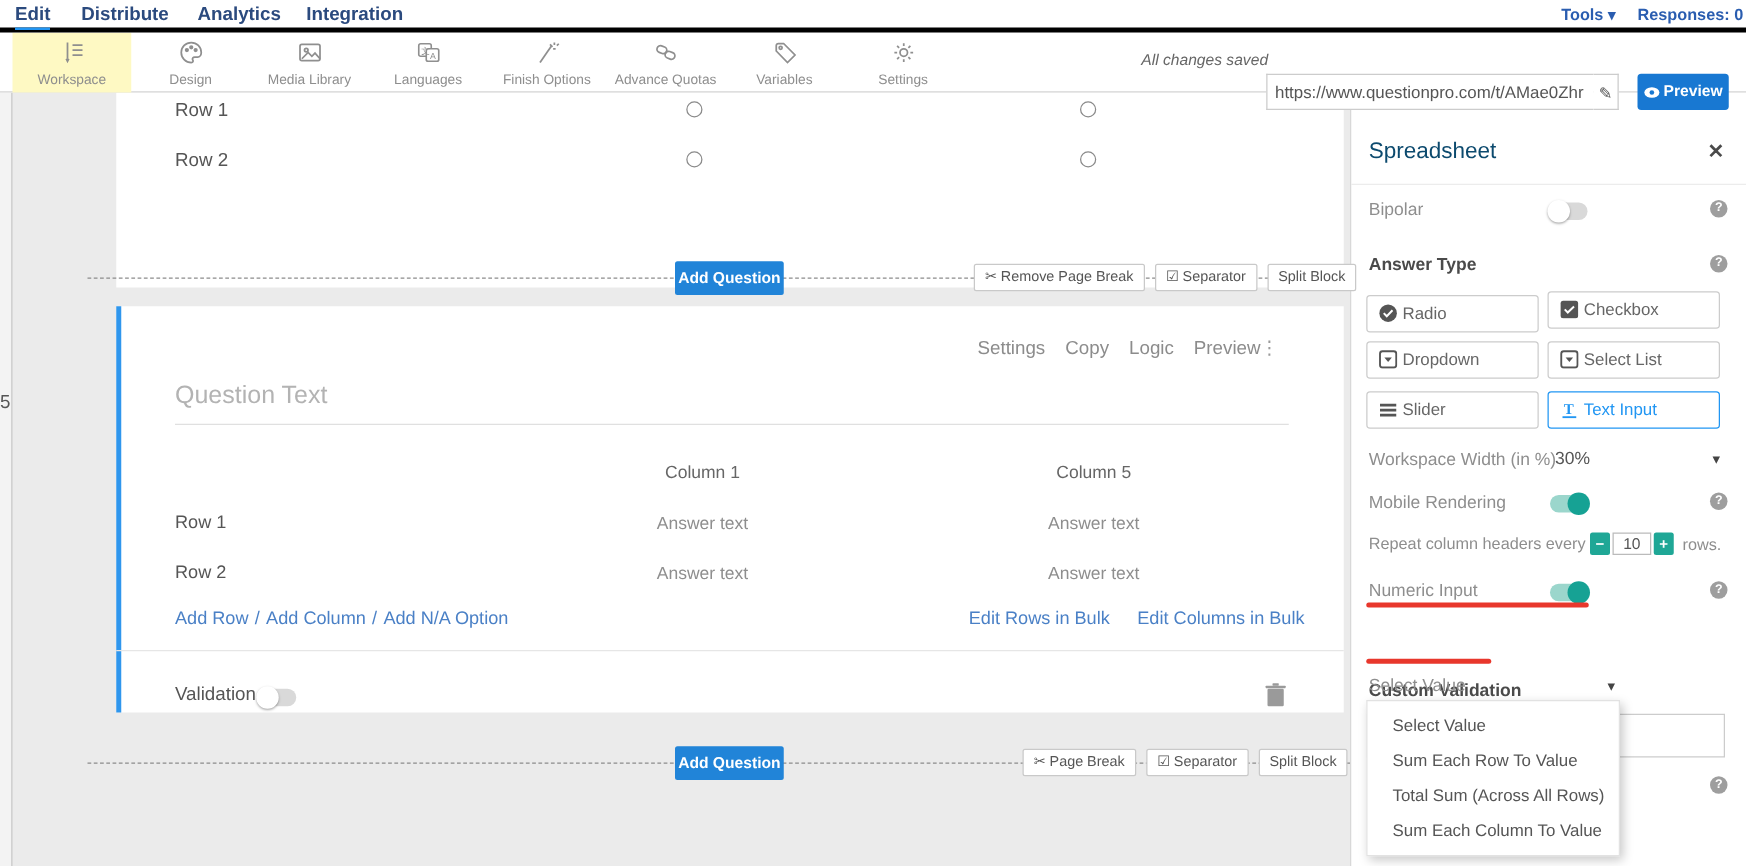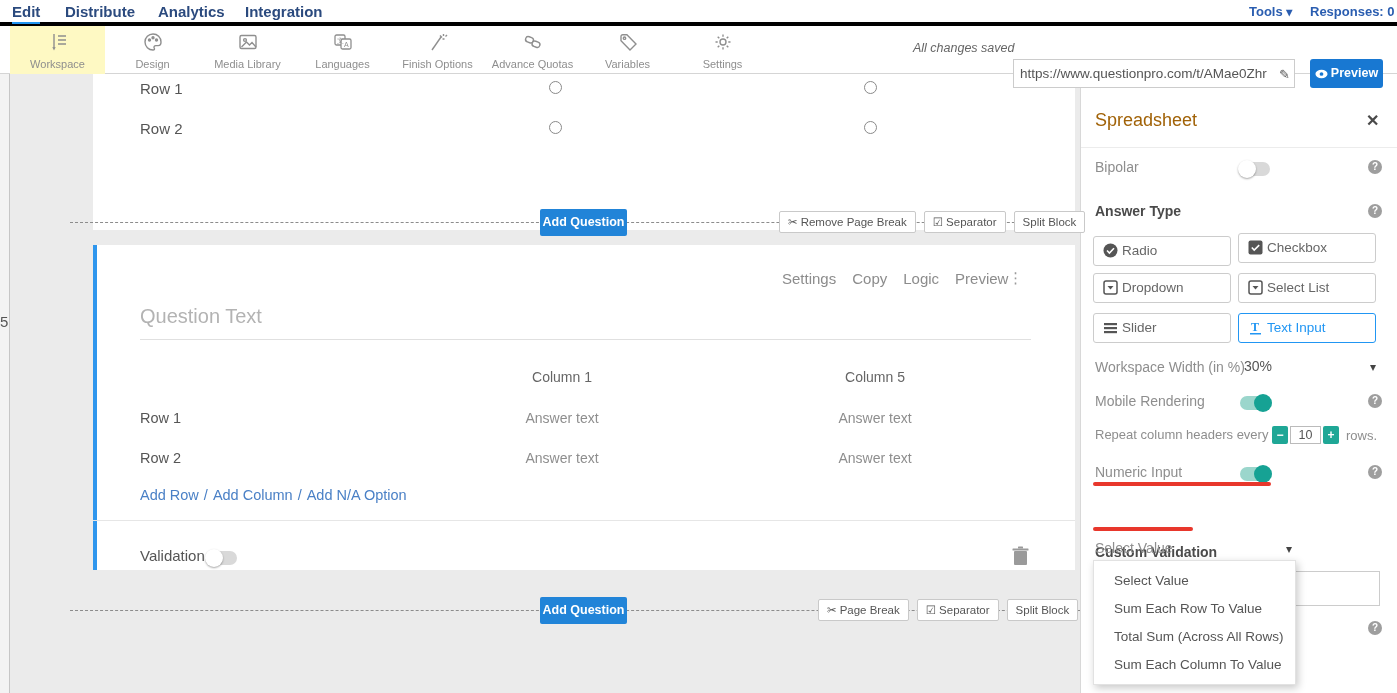--- a/index.html
+++ b/index.html
@@ -64,21 +64,21 @@
   
   .toggle { position:absolute; width:30px; height:14px; border-radius:8px; cursor:pointer; }
   .toggle .knob { position:absolute; top:-2px; width:18px; height:18px; border-radius:50%; }
   .toggle.off { background:#d9d9d9; }
   .toggle.off .knob { left:-2px; background:#fff; box-shadow:0 1px 2px rgba(0,0,0,0.35); }
   .toggle.on { background:#9bd6cc; }
   .toggle.on .knob { right:-2px; background:#16a294; }
 
   
   .sidebar { position:absolute; left:1080px; top:74px; width:317px; height:619px; background:#fff; border-left:1px solid #d8d8d8; }
-  .sb-title { position:absolute; left:1095px; top:110px; font-size:18px; color:#a16207; }
+  .sb-title { position:absolute; left:1095px; top:110px; font-size:18px; color:#0c4a6e; }
   .sb-close { position:absolute; left:1366px; top:111px; font-size:16px; font-weight:700; color:#4a4a4a; cursor:pointer; }
   .sb-divider { position:absolute; left:1081px; top:147px; width:316px; border-top:1px solid #ececec; }
   .sb-label { position:absolute; left:1095px; font-size:14px; color:#8e8e8e; }
   .sb-label-bold { position:absolute; left:1095px; font-size:14px; font-weight:700; color:#4a4a4a; }
   .qmark { position:absolute; left:1368px; width:14px; height:14px; border-radius:50%; background:#9e9e9e; color:#fff; font-size:10px; font-weight:700; text-align:center; line-height:14px; cursor:pointer; }
   .caret { color:#444; font-size:12px; cursor:pointer; }
 
   .atype-btn { position:absolute; width:138px; height:30px; border:1px solid #ccc; border-radius:3px; background:#fff; font-size:13.5px; color:#666; line-height:28px; padding-left:9px; cursor:pointer; white-space:nowrap; }
   .atype-btn svg { vertical-align:-3px; margin-right:4px; }
   .atype-btn.selected { border:1px solid #2196f3; color:#2196f3; }
@@ -235,20 +235,24 @@
   <span class="grid-rowlabel" style="left:140px; top:450px;">Row 2</span>
   <span class="answer-cell" style="left:492px; top:450px;">Answer text</span>
   <span class="answer-cell" style="left:805px; top:450px;">Answer text</span>
 
   <div class="add-links">
     <span class="blue-link">Add Row</span>
     <span class="link-sep">/</span>
     <span class="blue-link">Add Column</span>
     <span class="link-sep">/</span>
     <span class="blue-link">Add N/A Option</span>
+  </div>
+  <div class="bulk-links">
+    <span class="blue-link">Edit Rows in Bulk</span>
+    <span class="blue-link">Edit Columns in Bulk</span>
   </div>
 
   <div class="editor-divider"></div>
   <span class="validation-label">Validation</span>
   <span class="toggle off" style="left:207px; top:551px;">
       <span class="knob"></span>
     </span>
   <span class="trash">
     <svg width="17" height="20" viewBox="0 0 17 20" fill="#9a9a9a">
         <rect x="2" y="5" width="13" height="14" rx="1"></rect>

